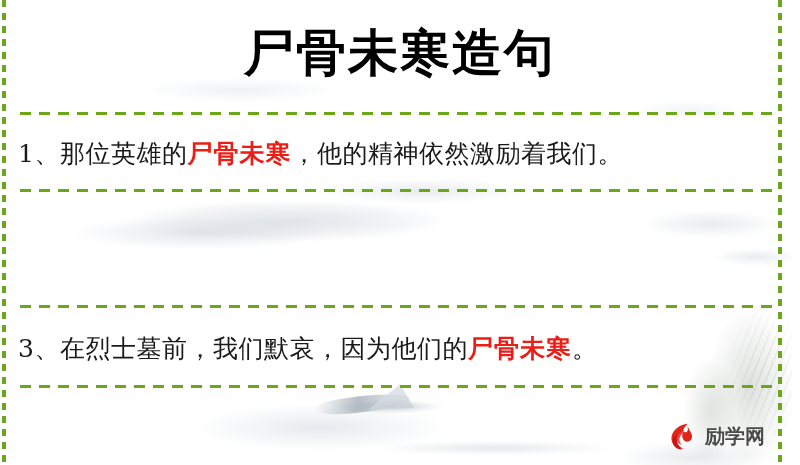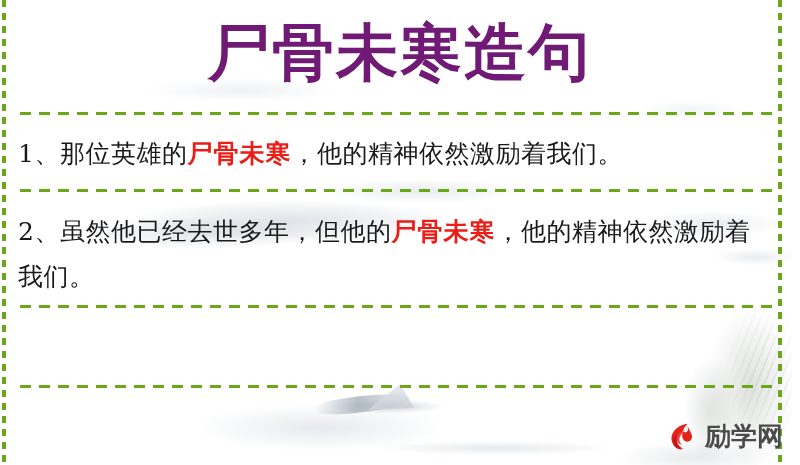--- a/index.html
+++ b/index.html
@@ -165,24 +165,24 @@
 
   
   .title {
     position: absolute;
     left: 0;
     top: 22px;
     width: 800px;
     text-align: center;
     font-family: "DejaVu Serif", "Liberation Serif", serif;
     font-weight: 700;
-    font-size: 62px;
+    font-size: 50px;
     line-height: 62px;
     letter-spacing: 2px;
-    color: #701a75;
+    color: #000000;
     z-index: 2;
     white-space: nowrap;
   }
 
   
   .sentence {
     position: absolute;
     left: 18px;
     width: 756px;
     font-family: "DejaVu Serif", "Liberation Serif", serif;
@@ -214,21 +214,21 @@
   }
   .logo-mark {
     width: 34px;
     height: 34px;
     flex: 0 0 34px;
     display: block;
   }
   .logo-text {
     font-family: "DejaVu Sans", "Liberation Sans", sans-serif;
     font-weight: 700;
-    font-size: 26px;
+    font-size: 20px;
     line-height: 26px;
     color: #4a4a4a;
     letter-spacing: 0px;
     white-space: nowrap;
   }
 </style>
 </head>
 <body>
 
 <div id="page">
@@ -249,24 +249,24 @@
   <div class="h-dash" style="top:189px;"></div>
   <div class="h-dash" style="top:305px;"></div>
   <div class="h-dash" style="top:385px;"></div>
 
   <div class="title">尸骨未寒造句</div>
 
   <div class="sentence s1">
     <span>1、</span><span>那位英雄的</span><span class="hl">尸骨未寒</span><span>，他的精神依然激励着我们。</span>
   </div>
 
-  <div class="sentence s2">
-    <span>2、</span><span>虽然他已经去世多年，但他的</span><span class="hl">尸骨未寒</span><span>，他的精神依然激励着我们。</span>
+
+  <div class="sentence s3">
+    <span>3、</span><span>在烈士墓前，我们默哀，因为他们的</span><span class="hl">尸骨未寒</span><span>。</span>
   </div>
-
 
   <div class="logo">
     <svg class="logo-mark" viewBox="0 0 64 64">
       <path d="M44 9c-9 1-18 5-24 12-7 8-8 19-2 27 4 6 12 9 19 8-8-3-13-10-12-18 1-7 6-13 13-16-4 5-5 11-2 16 2 4 7 6 11 4 5-2 7-8 5-13-2-6-6-11-8-17 3 10-1 14-5 13-3-1-3-5-1-8 2-3 5-6 6-8z" fill="#e2231a"></path>
       <path d="M22 31c-5 5-7 12-4 18 3 6 10 9 16 8-6-3-10-8-10-14 0-5 2-9 6-12-3 0-6 0-8 0z" fill="#c8161a"></path>
       <path d="M33 24c-6 3-10 9-9 15 1 5 5 9 10 9-4-3-6-7-5-11 1-5 4-9 8-11-1-1-3-2-4-2z" fill="#ef4136"></path>
     </svg>
     <span class="logo-text">励学网</span>
   </div>
 

